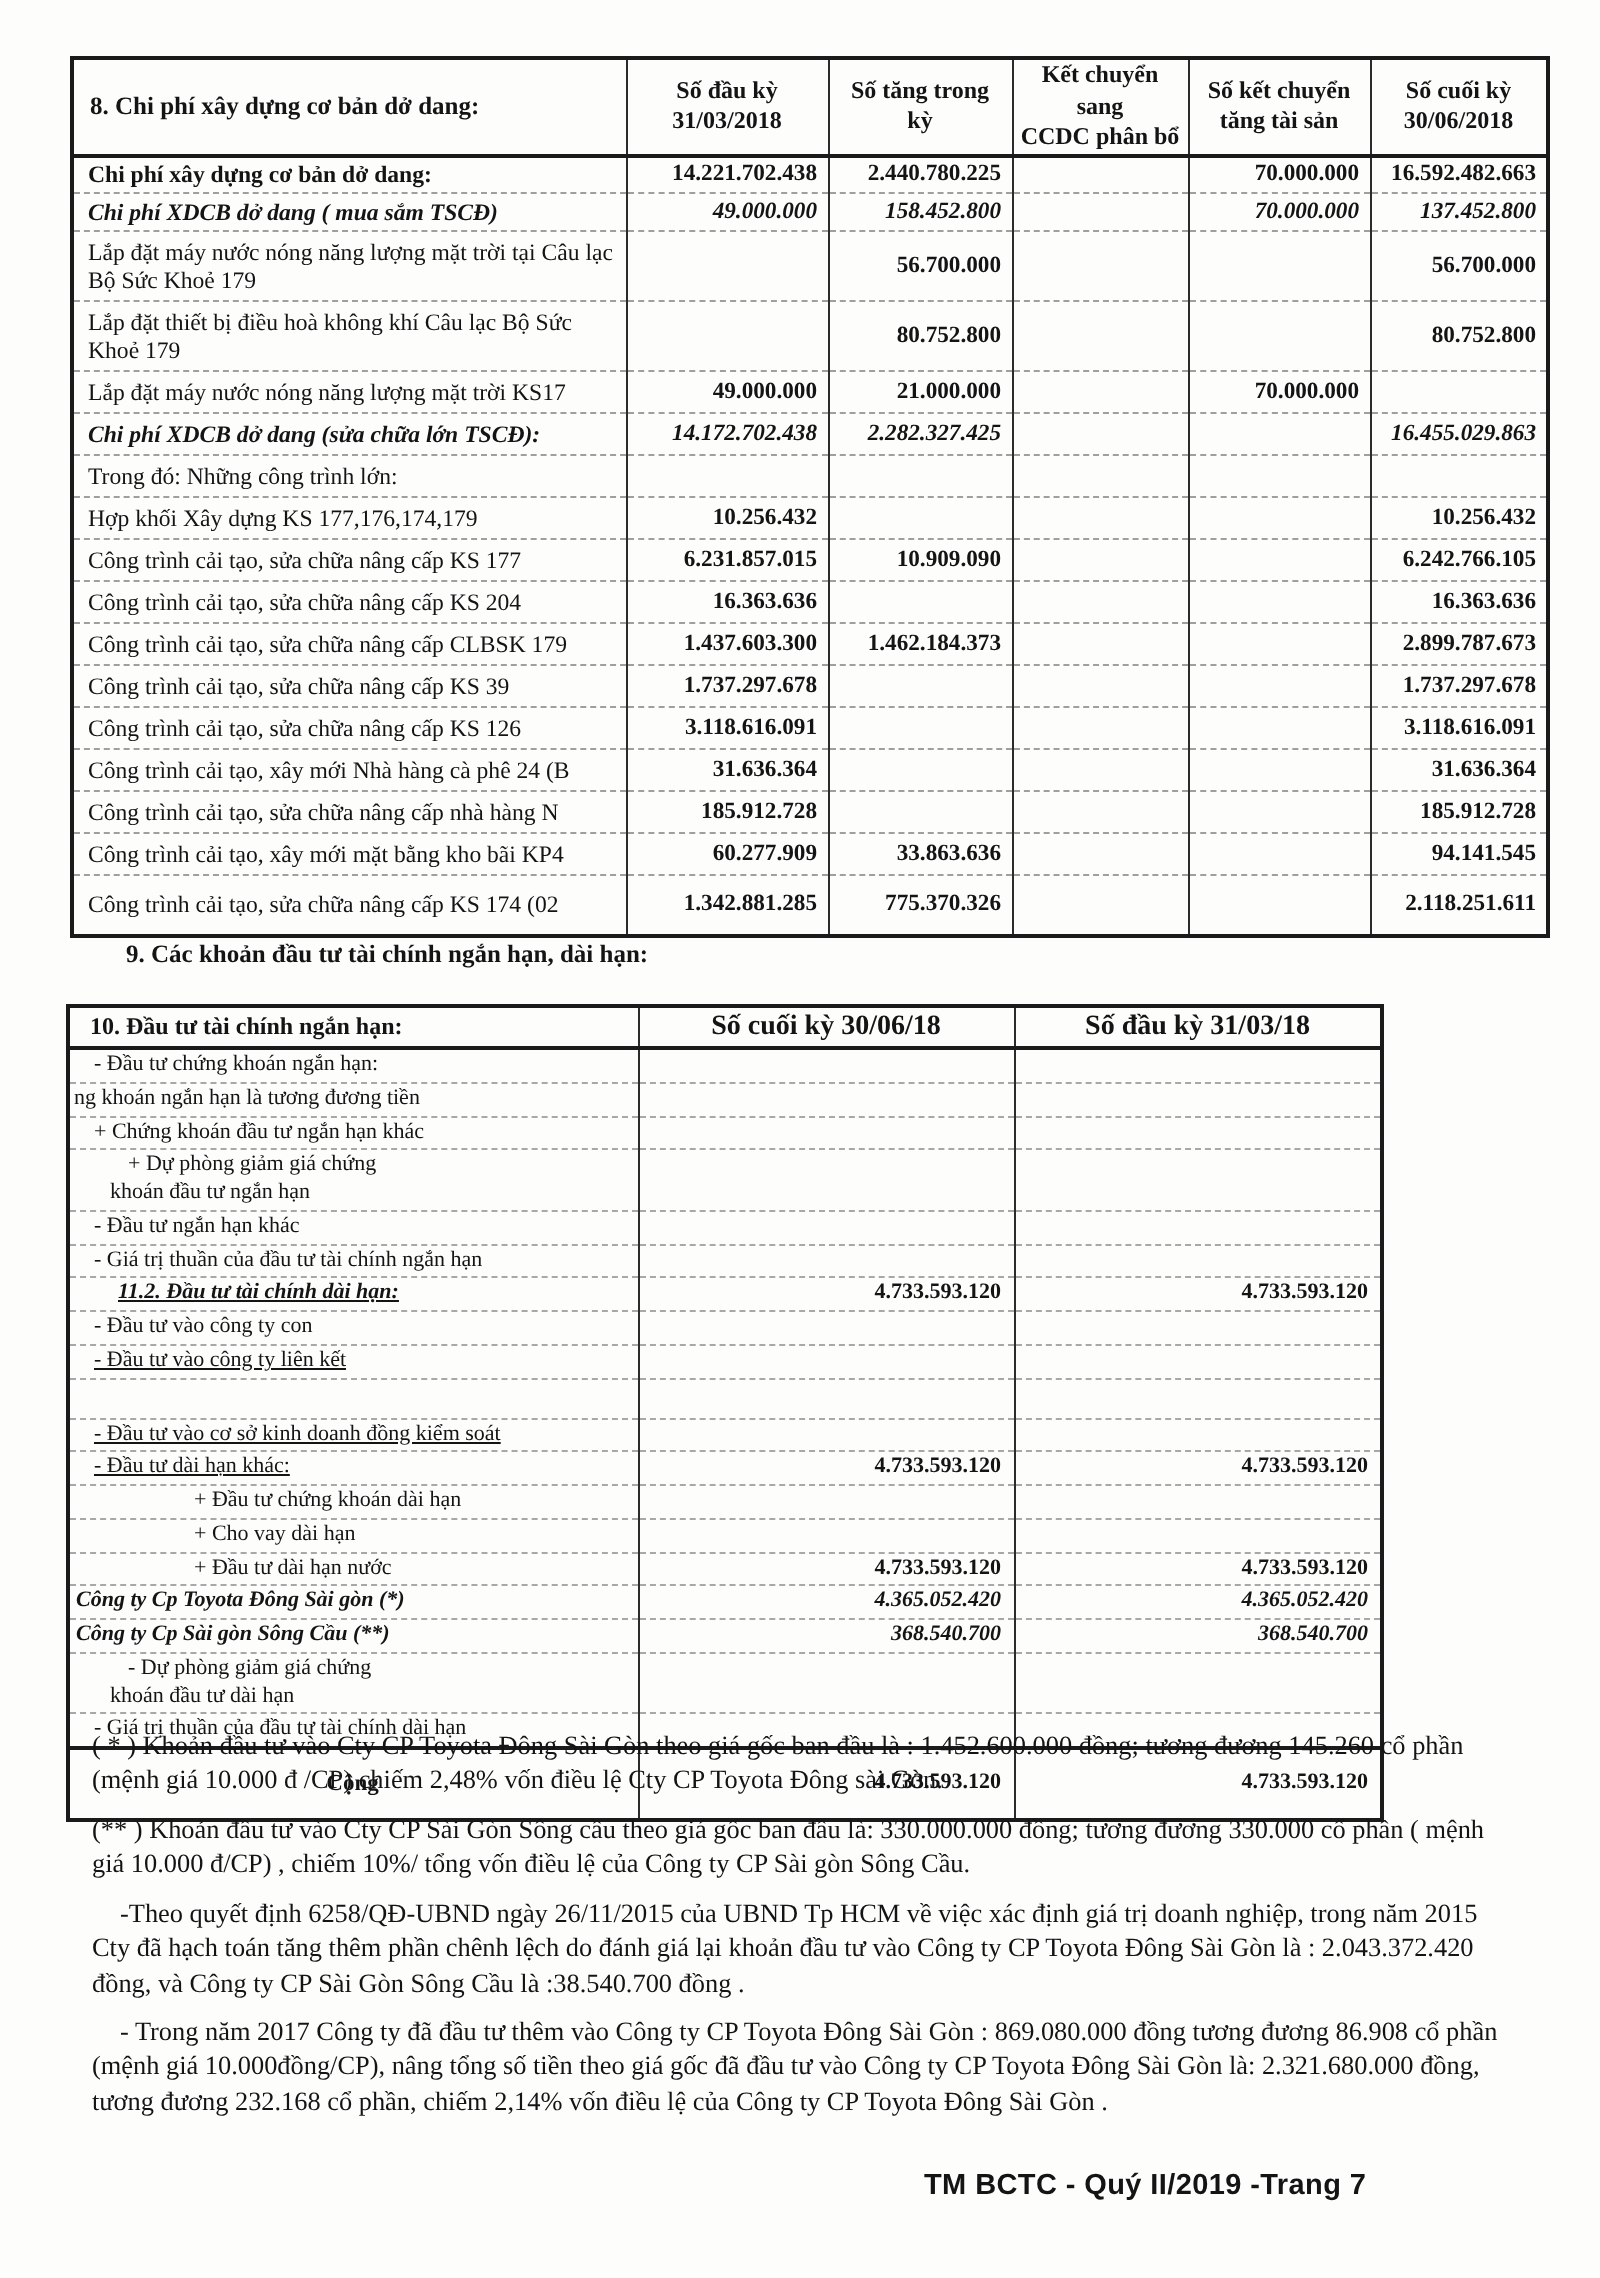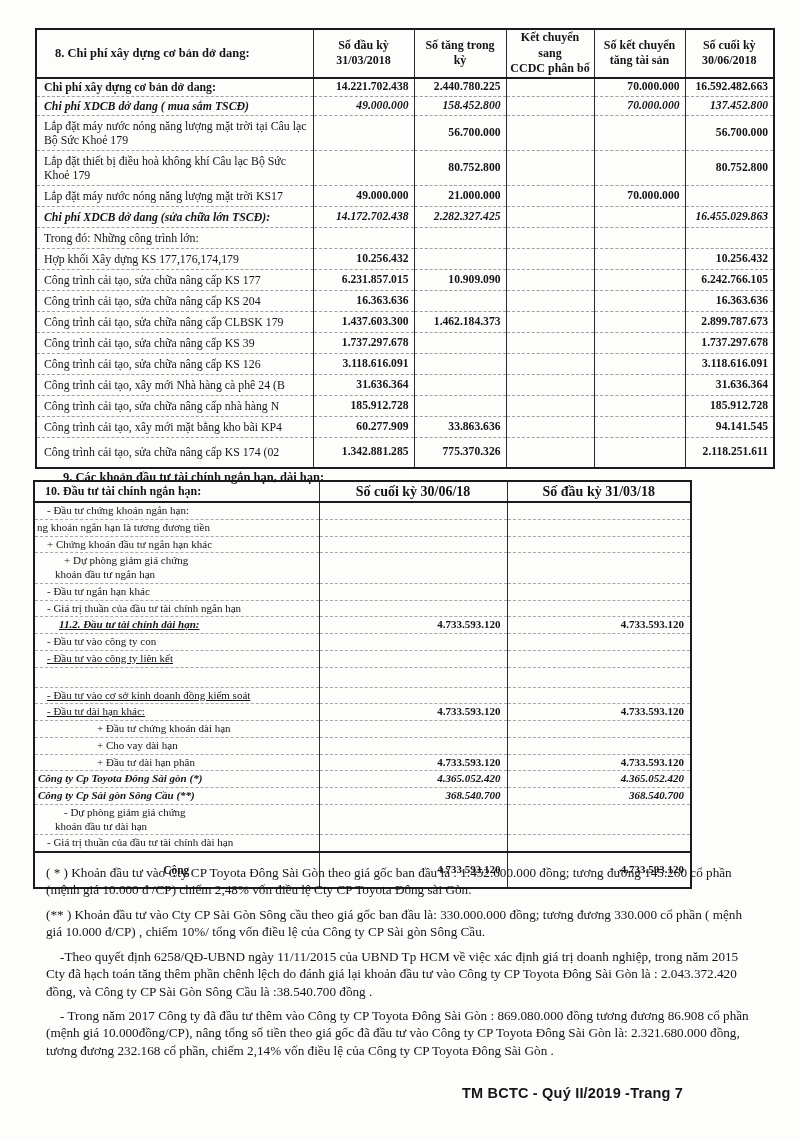--- a/index.html
+++ b/index.html
@@ -12,37 +12,37 @@
     position:absolute; left:35px; top:28px; width:738px;
     border-collapse:collapse; table-layout:fixed; border:2px solid #1b1b1b;
   }
   .t1 th, .t1 td { border-left:1px solid #2b2b2b; overflow:hidden; vertical-align:middle; }
   .t1 th:first-child, .t1 td:first-child { border-left:none; }
   .t1 thead tr { height:40px; }
   .t1 thead th {
     border-bottom:2px solid #1b1b1b; font-weight:bold; font-size:12px;
     text-align:center; white-space:pre-line; line-height:1.3; padding:0 2px;
   }
-  .t1 thead th.lblh { text-align:left; padding-left:18px; font-size:12.5px; white-space:normal; }
+  .t1 thead th.lblh { text-align:left; padding-left:8px; font-size:12.5px; white-space:normal; }
   .t1 tbody tr { height:21px; }
   .t1 tbody tr.wrap { height:35px; }
   .t1 tbody tr:nth-child(1), .t1 tbody tr:nth-child(2) { height:19px; }
   .t1 tbody tr:last-child { height:30px;margin-top:11px; }
   .t1 tbody td { border-bottom:1px dashed #9f9f9f; font-size:11.8px; line-height:1.22; }
   .t1 tbody tr:last-child td { border-bottom:none; }
   .t1 td.lbl { padding:1px 2px 1px 7px; }
   .t1 td.num { text-align:right; padding:1px 5px 1px 0; font-weight:bold; font-size:11.6px; }
   .t1 tr.b td { font-weight:bold; }
   .t1 tr.bi td { font-weight:bold; font-style:italic; }
   .t1 tr.nw td.lbl { white-space:nowrap; }
   
   .sec9 { position:absolute; left:63px; top:470px; font-weight:bold; font-size:12.5px; }
   
   .t2 {
-    position:absolute; left:33px; top:480px; width:657px;
+    position:absolute; left:33px; top:502px; width:657px;
     border-collapse:collapse; table-layout:fixed; border:2px solid #1b1b1b;
   }
   .t2 th, .t2 td { border-left:1px solid #2b2b2b; overflow:hidden; vertical-align:middle; }
   .t2 th:first-child, .t2 td:first-child { border-left:none; }
   .t2 thead tr { height:21px; }
   .t2 thead th { border-bottom:2px solid #1b1b1b; font-weight:bold; font-size:14px; text-align:center; }
   .t2 thead th.lblh { text-align:left; padding-left:10px; font-size:12px; }
   .t2 tbody tr { height:15px; }
   .t2 tbody td { border-bottom:1px dashed #a8a8a8; font-size:11px; line-height:1.25; }
   .t2 td.lbl { padding-left:12px; }
@@ -320,21 +320,21 @@
           <td class="lbl">+ Đầu tư chứng khoán dài hạn</td>
           <td class="num"></td>
           <td class="num"></td>
         </tr>
         <tr class="ind3">
           <td class="lbl">+ Cho vay dài hạn</td>
           <td class="num"></td>
           <td class="num"></td>
         </tr>
         <tr class="ind3">
-          <td class="lbl">+ Đầu tư dài hạn phân</td>
+          <td class="lbl">+ Đầu tư dài hạn nước</td>
           <td class="num">4.733.593.120</td>
           <td class="num">4.733.593.120</td>
         </tr>
         <tr class="it">
           <td class="lbl">Công ty Cp Toyota Đông Sài gòn (*)</td>
           <td class="num">4.365.052.420</td>
           <td class="num">4.365.052.420</td>
         </tr>
         <tr class="it">
           <td class="lbl">Công ty Cp Sài gòn Sông Cầu (**)</td>
@@ -356,19 +356,19 @@
           <td class="lbl">Cộng</td>
           <td class="num">4.733.593.120</td>
           <td class="num">4.733.593.120</td>
         </tr>
       </tbody>
   </table>
 
   <div class="notes">
     <p>( * ) Khoản đầu tư vào Cty CP Toyota Đông Sài Gòn theo giá gốc ban đầu là : 1.452.600.000 đồng; tương đương 145.260 cổ phần (mệnh giá 10.000 đ /CP) chiếm 2,48% vốn điều lệ Cty CP Toyota Đông sài Gòn.</p>
     <p>(** ) Khoản đầu tư vào Cty CP Sài Gòn Sông cầu theo giá gốc ban đầu là: 330.000.000 đồng; tương đương 330.000 cổ phần ( mệnh giá 10.000 đ/CP) , chiếm 10%/ tổng vốn điều lệ của Công ty CP Sài gòn Sông Cầu.</p>
-    <p class="indent">-Theo quyết định 6258/QĐ-UBND ngày 11/11/2015 của UBND Tp HCM về việc xác định giá trị doanh nghiệp, trong năm 2015 Cty đã hạch toán  tăng thêm phần chênh lệch do đánh giá lại  khoản đầu tư vào Công ty CP Toyota Đông Sài Gòn là : 2.043.372.420 đồng, và Công ty CP Sài Gòn Sông Cầu là :38.540.700  đồng .</p>
+    <p class="indent">-Theo quyết định 6258/QĐ-UBND ngày 26/11/2015 của UBND Tp HCM về việc xác định giá trị doanh nghiệp, trong năm 2015 Cty đã hạch toán  tăng thêm phần chênh lệch do đánh giá lại  khoản đầu tư vào Công ty CP Toyota Đông Sài Gòn là : 2.043.372.420 đồng, và Công ty CP Sài Gòn Sông Cầu là :38.540.700  đồng .</p>
     <p class="indent">- Trong năm 2017 Công ty đã đầu tư thêm vào Công ty CP Toyota Đông Sài Gòn  : 869.080.000 đồng tương đương 86.908 cổ phần (mệnh giá 10.000đồng/CP), nâng tổng số tiền theo giá gốc đã đầu tư vào Công ty CP Toyota Đông Sài Gòn là: 2.321.680.000 đồng, tương đương 232.168 cổ phần, chiếm 2,14% vốn điều lệ của Công ty CP Toyota Đông Sài Gòn  .</p>
   </div>
 
   <div class="footer">TM BCTC - Quý II/2019 -Trang 7</div>
 
 </div>
 
 </body></html>

